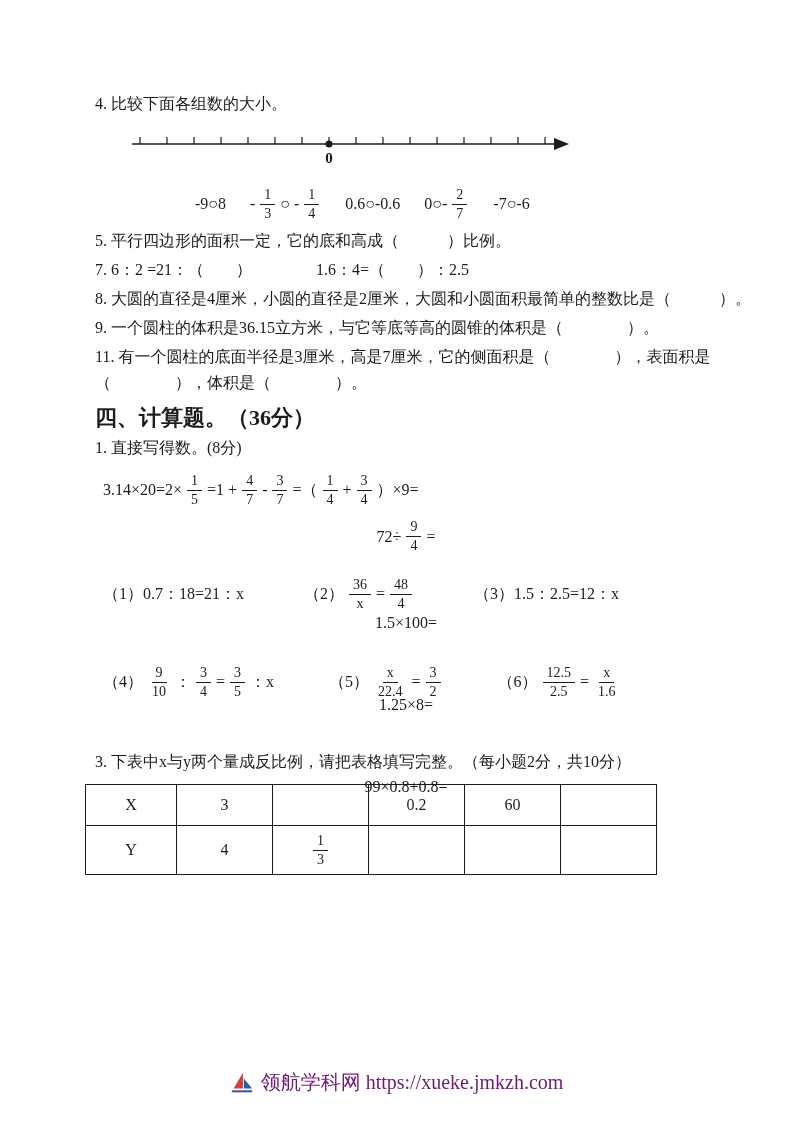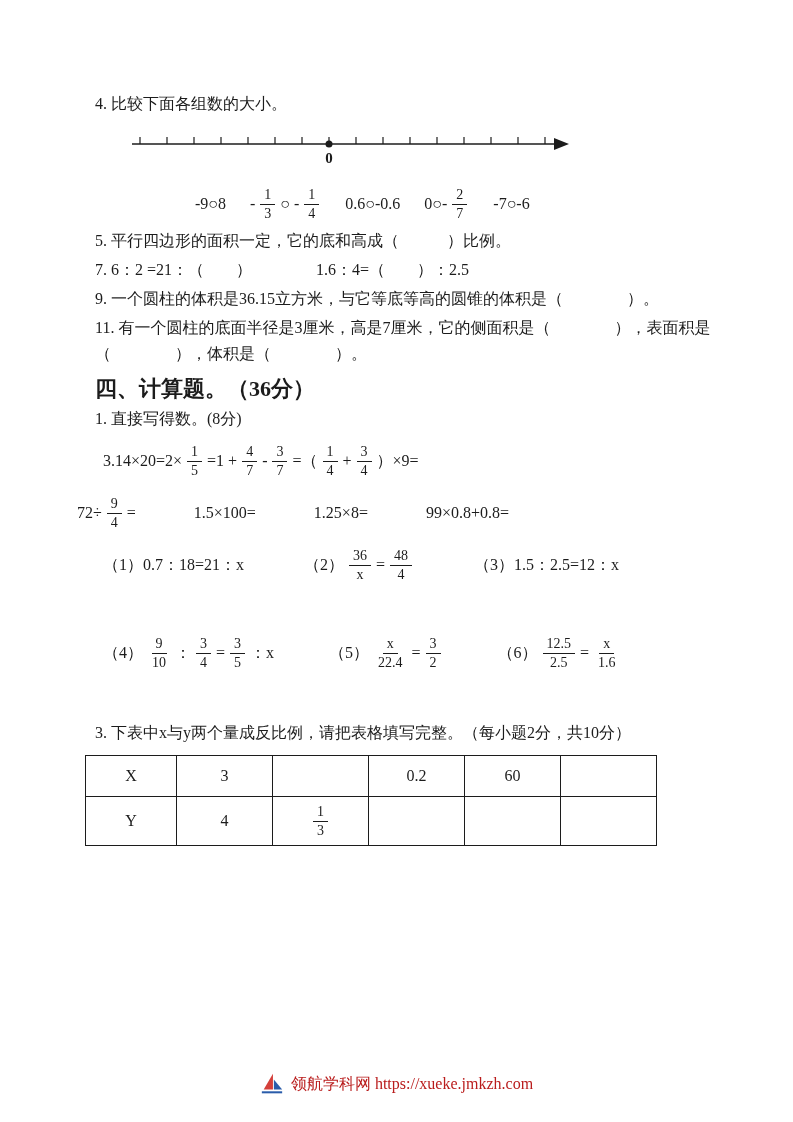--- a/index.html
+++ b/index.html
@@ -34,21 +34,21 @@
   
   .numberline-wrap { margin: 14px 0 0 35px; height: 38px; }
 
   
   .cmp-row { display: flex; align-items: center; gap: 24px; margin: 16px 0 0 100px; height: 40px; }
 
   
   .section-title { font-weight: bold; font-size: 22px; margin-top: 6px; white-space: nowrap; }
 
   .calc-row { display: flex; align-items: center; margin: 8px 0 0 8px; height: 44px; white-space: nowrap; }
-  .calc-row2 { margin-left: -18px; gap: 58px; }
+  .calc-row2 { margin-left: -18px; gap: 58px; flex-direction: column; }
 
   .prop-row { display: flex; align-items: center; gap: 60px; margin: 6px 0 0 8px; height: 48px; white-space: nowrap; }
   .prop-row2 { margin-top: 40px; gap: 55px; }
 
   .sub3 { margin-top: 44px; }
 
   
   table.xy-table { border-collapse: collapse; margin: 10px 0 0 -10px; }
   table.xy-table td {
     border: 1.3px solid #1c1c1c;
@@ -58,21 +58,21 @@
   }
   table.xy-table td.col0 { width: 90px; }
   table.xy-table tr.rowY td { height: 48px; }
 
   .q7-part2 { margin-left: 64px; }
 
   
   .footer {
     position: absolute; bottom: 26px; left: 0; right: 0;
     display: flex; justify-content: center; align-items: center; gap: 7px;
-    color: #b91c1c; font-size: 16px; margin-top: 19px;
+    color: #701a75; font-size: 20px; margin-top: 19px;
   }
 </style>
 </head>
 <body>
 
 <div class="page">
   <div class="content">
 
     <div class="line first">4. 比较下面各组数的大小。</div>
 
@@ -125,20 +125,21 @@
             <span class="fd">7</span>
           </span>
       </span>
       <span class="mixed">-7○-6</span>
     </div>
 
     <div class="line" style="">5. 平行四边形的面积一定，它的底和高成（　　　）比例。</div>
     <div class="line">
       <span>7. 6：2 =21：（　　）</span><span class="q7-part2">1.6：4=（　　）：2.5</span>
     </div>
+    <div class="line">8. 大圆的直径是4厘米，小圆的直径是2厘米，大圆和小圆面积最简单的整数比是（　　　）。</div>
     <div class="line">9. 一个圆柱的体积是36.15立方米，与它等底等高的圆锥的体积是（　　　　）。</div>
     <div class="line">11. 有一个圆柱的底面半径是3厘米，高是7厘米，它的侧面积是（　　　　），表面积是</div>
     <div class="line" style="margin-top:2px;">（　　　　），体积是（　　　　）。</div>
 
     <div class="section-title">四、计算题。（36分）</div>
     <div class="line" style="margin-top:2px;">1. 直接写得数。(8分)</div>
 
     <div class="calc-row">
       <span class="mixed">3.14×20=</span>
       <span class="mixed">

